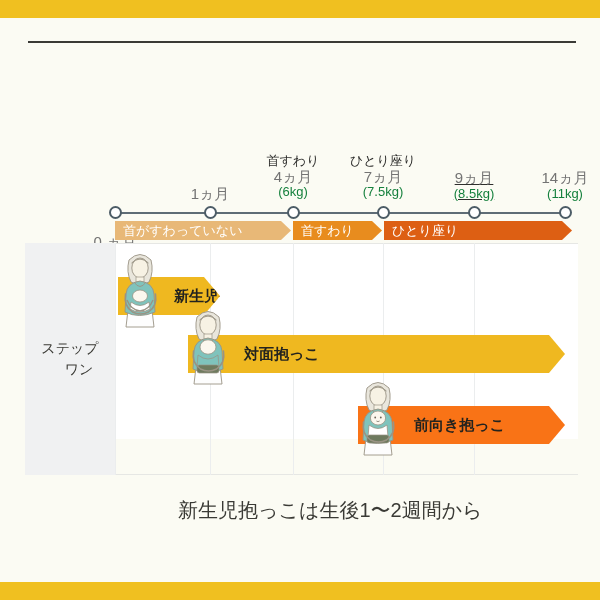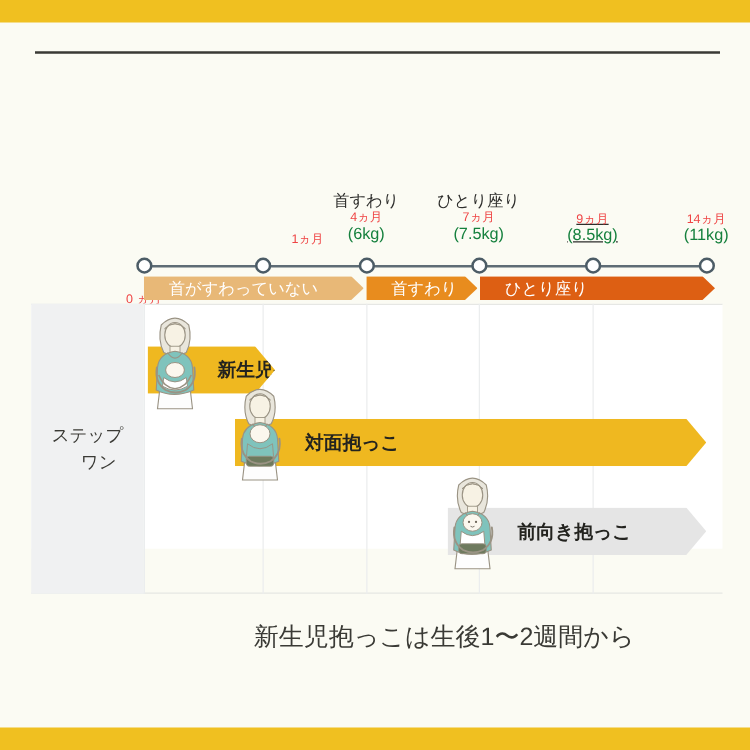--- a/index.html
+++ b/index.html
@@ -63,22 +63,22 @@
     line-height: 1.12;
     white-space: nowrap;
   }
   .tick .milestone {
     display: block;
     font-size: 13px;
     color: #2E2E2C;
   }
   .tick .months {
     display: block;
-    font-size: 10px;
-    color: #ef4444;
+    font-size: 15px;
+    color: #737373;
   }
   .tick .weight {
     display: block;
     font-size: 13px;
     color: #15803d;
   }
 
   .axis-line {
     position: absolute;
     top: 212px;
@@ -101,21 +101,21 @@
 
   
   .phase {
     position: absolute;
     top: 221px;
     height: 19px;
     display: flex;
     align-items: center;
     color: #FFFFFF;
     font-size: 13px;
-    padding-left: 20px;
+    padding-left: 8px;
     box-sizing: border-box;
     clip-path: polygon(0 0, calc(100% - 10px) 0, 100% 50%, calc(100% - 10px) 100%, 0 100%);
   }
 
   
   .chart-panel {
     position: absolute;
     left: 25px;
     top: 243px;
     width: 553px;
@@ -184,37 +184,37 @@
   
   .footnote {
     position: absolute;
     left: 178px;
     top: 496px;
     width: 400px;
     font-size: 20px;
     line-height: 1.42;
     color: #3A3A35;
   }
-  .footnote div { white-space: nowrap; margin-left: 25px; }
+  .footnote div { white-space: nowrap; }
 </style>
 </head>
 <body>
 
 <div class="band band-top"></div>
 <div class="band band-bottom"></div>
 
 <div class="title-wrap">
   <div class="title-rule"></div>
 </div>
 
 <div class="axis-area" id="axis-area">
     <div class="tick" style="left: 115px; top: 48px; margin-top: 48px;">
       <span class="months">0 ヵ月</span>
     </div>
-    <div class="tick" style="left: 210px; top: 48px; margin-left: 36px;">
+    <div class="tick" style="left: 210px; top: 48px;">
       <span class="months">1ヵ月</span>
     </div>
     <div class="tick" style="left: 293px; top: 16px;">
       <span class="milestone">首すわり</span>
       <span class="months">4ヵ月</span>
       <span class="weight">(6kg)</span>
     </div>
     <div class="tick" style="left: 383px; top: 16px;">
       <span class="milestone">ひとり座り</span>
       <span class="months">7ヵ月</span>
@@ -311,21 +311,21 @@
 
     <path d="M20 32 q6 9 12 0" fill="none" stroke="#9A9384" stroke-width="0.9"></path>
 
       <ellipse cx="26" cy="40" rx="8" ry="7.2" fill="#FBF7EE" stroke="#9A9384" stroke-width="0.8"></ellipse>
       <path d="M16 48 q10 8 20 0 l1 12 q-11 7 -22 0 z" fill="#7FC3BC" stroke="#9A9384" stroke-width="0.8" opacity="0.92"></path>
       <rect x="15" y="58" width="22" height="8" rx="2.5" fill="#6E7A5E" stroke="#9A9384" stroke-width="0.7"></rect>
 
     <path d="M11.5 44 q-2 12 7 18 q8 4 16 0 q9 -6 7 -18" fill="none" stroke="#9A9384" stroke-width="1.5" stroke-linecap="round"></path>
   </svg>
   </div>
-<div class="carrybar" style="left: 358px; width: 207px; top: 406px; background: #e5e5e5;">
+<div class="carrybar" style="left: 358px; width: 207px; top: 406px; background: #f97316;">
     <span class="carrybar-label">前向き抱っこ</span>
   </div>
 <div class="figure" style="left: 352px; top: 378px;">
   <svg viewBox="0 0 52 78" xmlns="http://www.w3.org/2000/svg">
 
     <path d="M14 60 q12 6 24 0 l2 17 h-28 z" fill="#FDFDFD" stroke="#9A9384" stroke-width="0.9"></path>
 
     <path d="M15 10 q11 -11 22 0 q3 12 -2 22 q-9 5 -18 0 q-5 -10 -2 -22 z" fill="#E9E6DC" stroke="#9A9384" stroke-width="0.9"></path>
 
     <ellipse cx="26" cy="18" rx="8.2" ry="10" fill="#F7F2E4" stroke="#9A9384" stroke-width="0.9"></ellipse>

